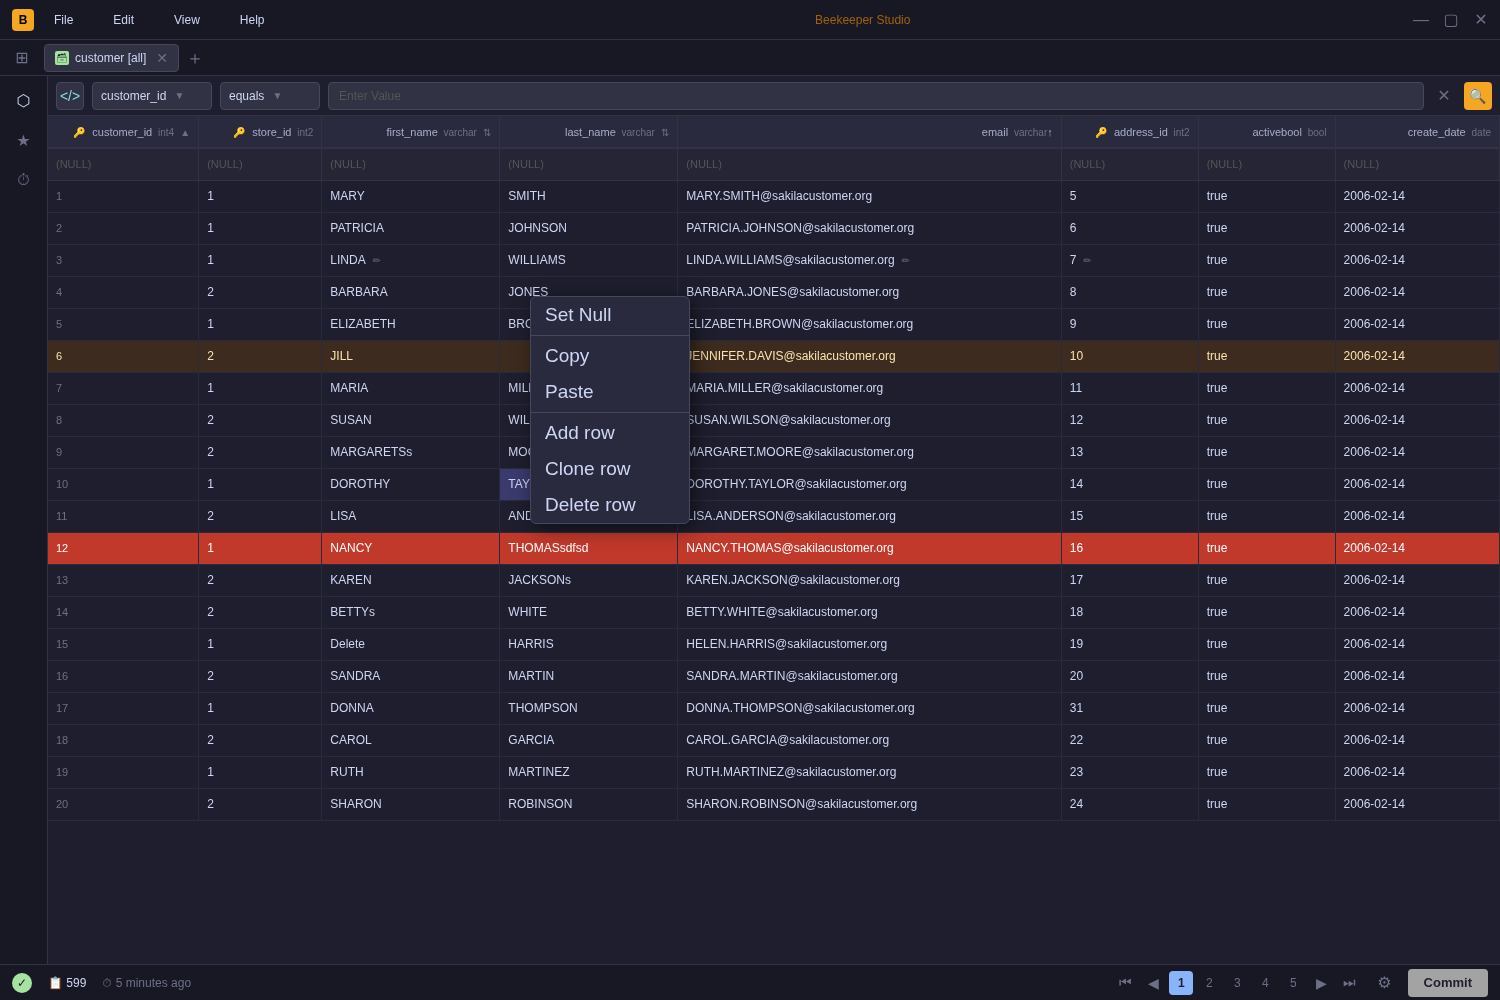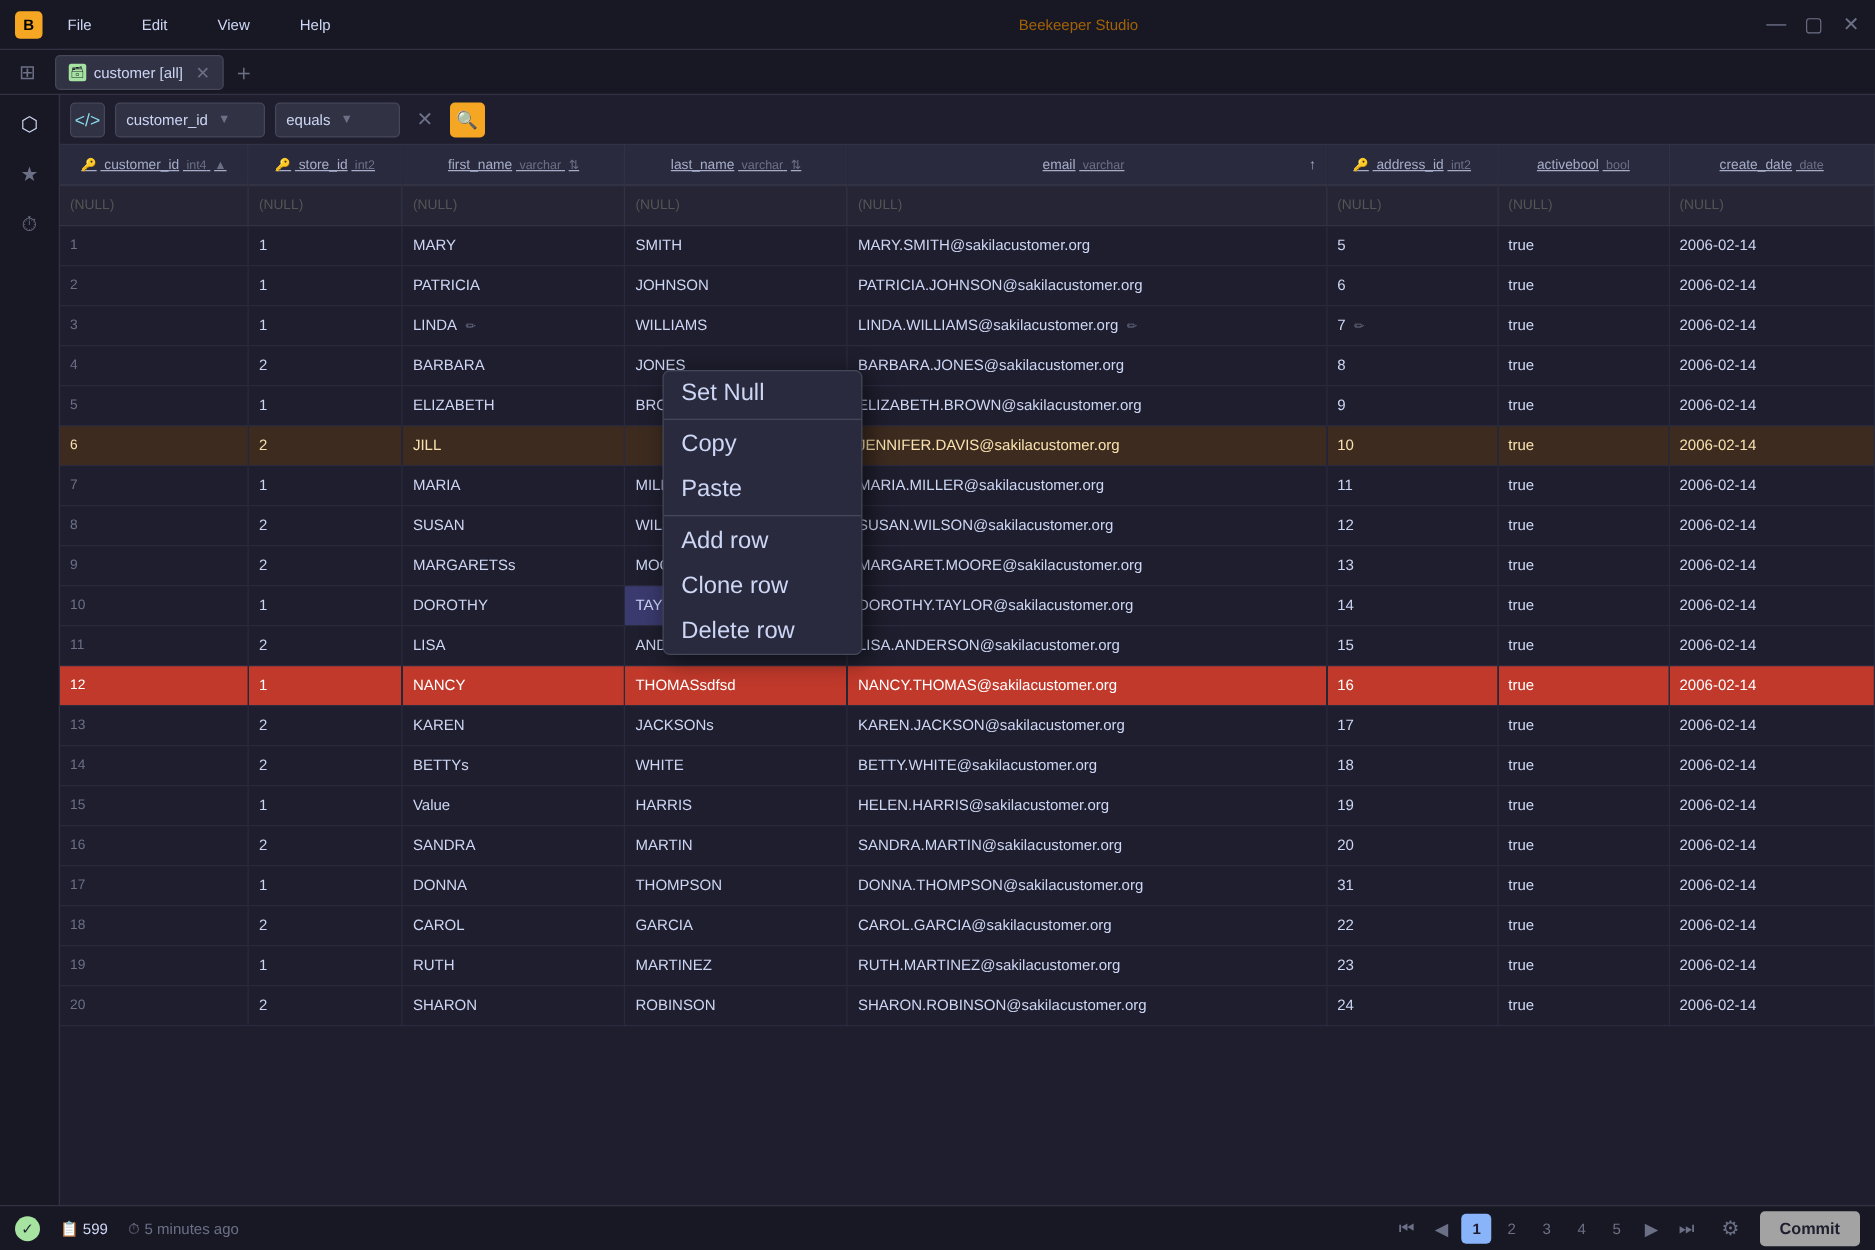--- a/index.html
+++ b/index.html
@@ -260,29 +260,28 @@
       table-layout: fixed;
     }
     thead tr {
       background: #2a2a3e;
       height: 32px;
     }
     thead th {
       border-right: 1px solid #313244;
       border-bottom: 2px solid #313244;
       padding: 0 8px;
-      text-align: center;
+      text-align: right;
       font-weight: 500;
       font-size: 11px;
       color: #a6adc8;
       white-space: nowrap;
       overflow: hidden;
       position: relative;
       cursor: pointer;
-      text-decoration: underline;
     }
 
     .col-customer_id { width: 110px; }
     .col-store_id { width: 90px; }
     .col-first_name { width: 130px; }
     .col-last_name { width: 130px; }
     .col-email { width: 280px; }
     .col-address_id { width: 100px; }
     .col-activebool { width: 100px; }
     .col-create_date { width: 120px; }
@@ -486,20 +485,23 @@
 
   <div class="filterbar">
     <div class="filter-code-btn">&lt;/&gt;</div>
     <div class="filter-select">
       <span>customer_id</span>
       <span style="color:#6c7086; font-size:10px; margin-left:4px;">▼</span>
     </div>
     <div class="filter-select" style="min-width:100px;">
       <span>equals</span>
       <span style="color:#6c7086; font-size:10px; margin-left:4px;">▼</span>
+    </div>
+    <div class="filter-input">
+      <span style="color:#555;">Enter Value</span>
     </div>
     <div class="filter-clear">✕</div>
     <div class="filter-search">🔍</div>
   </div>
 
   <div class="table-container">
     <table>
       <thead>
         <tr>
           <th class="col-customer_id">
@@ -682,21 +684,21 @@
             <td>BETTYs</td>
             <td>WHITE</td>
             <td>BETTY.WHITE@sakilacustomer.org</td>
             <td>18</td>
             <td>true</td>
             <td>2006-02-14</td>
           </tr>
           <tr>
             <td class="row-num">15</td>
             <td>1</td>
-            <td>Value</td>
+            <td>Delete</td>
             <td>HARRIS</td>
             <td>HELEN.HARRIS@sakilacustomer.org</td>
             <td>19</td>
             <td>true</td>
             <td>2006-02-14</td>
           </tr>
           <tr>
             <td class="row-num">16</td>
             <td>2</td>
             <td>SANDRA</td>

